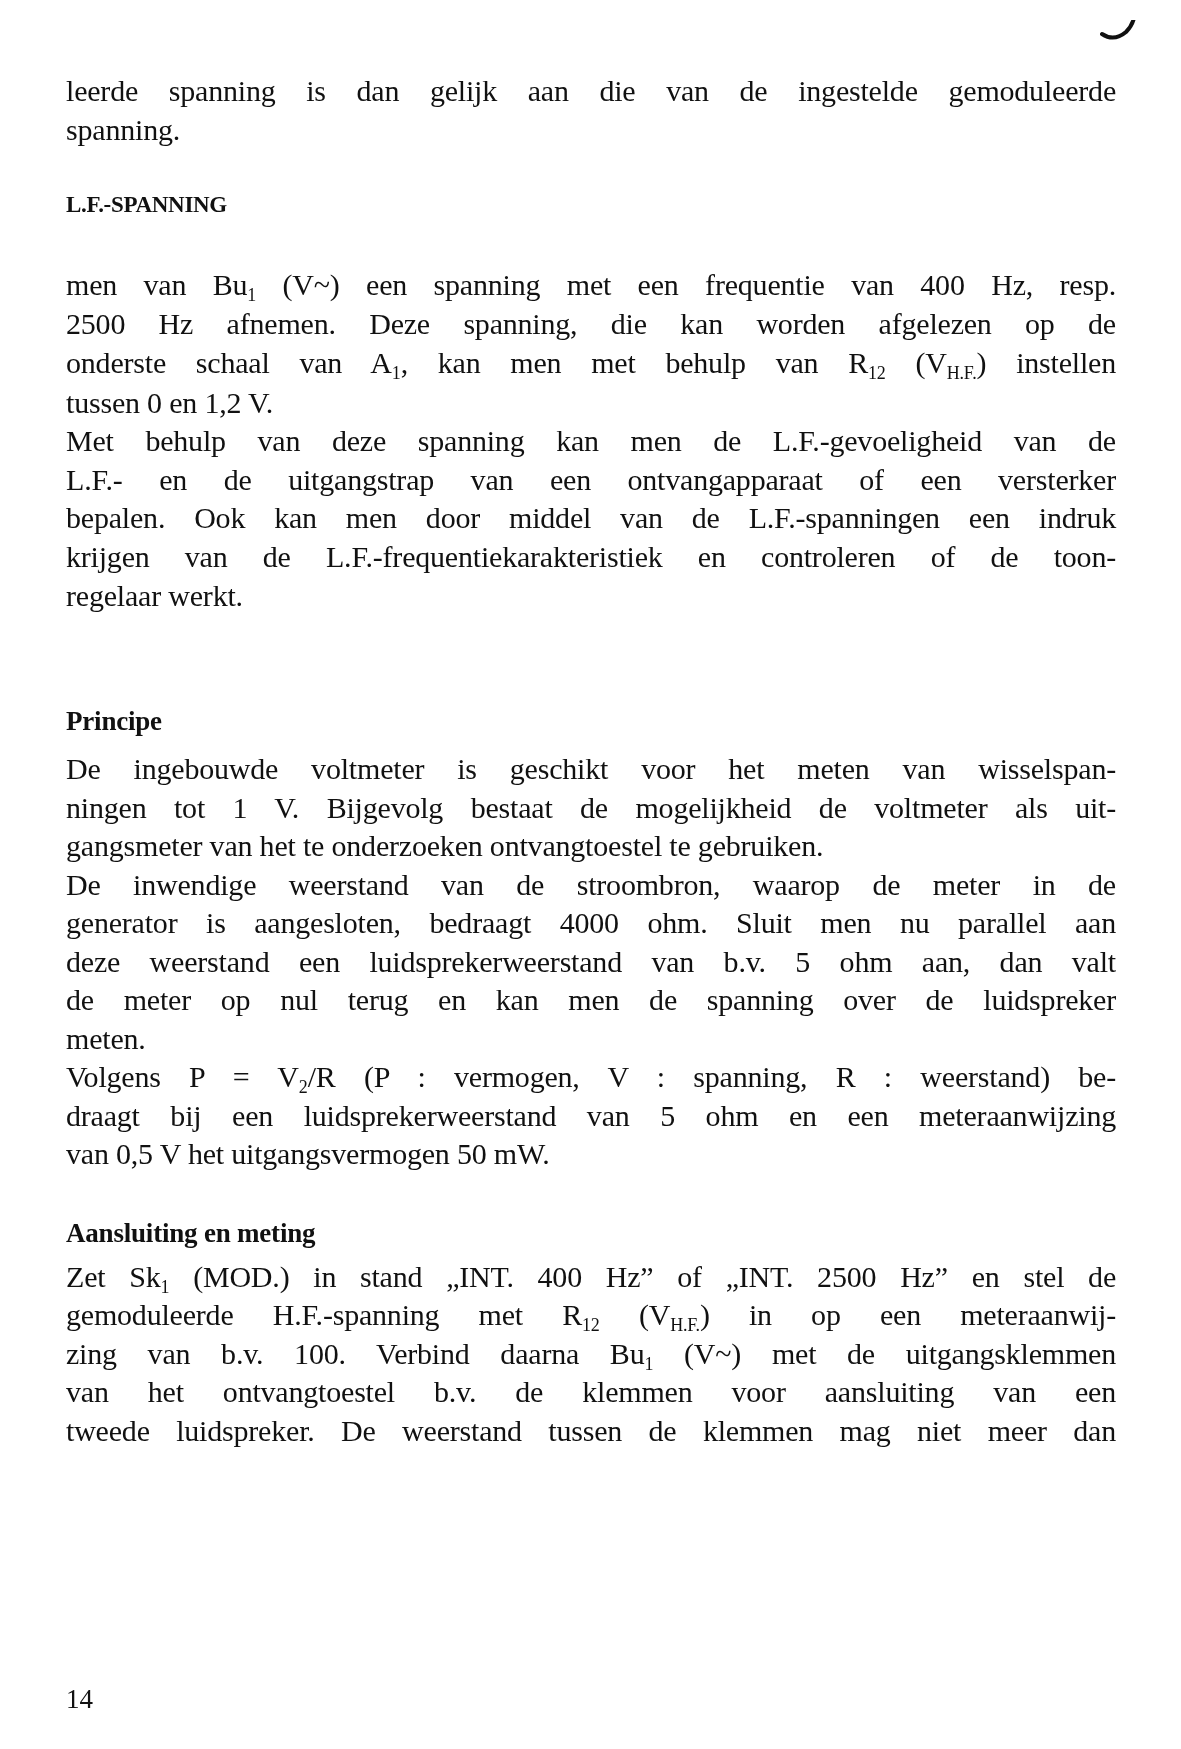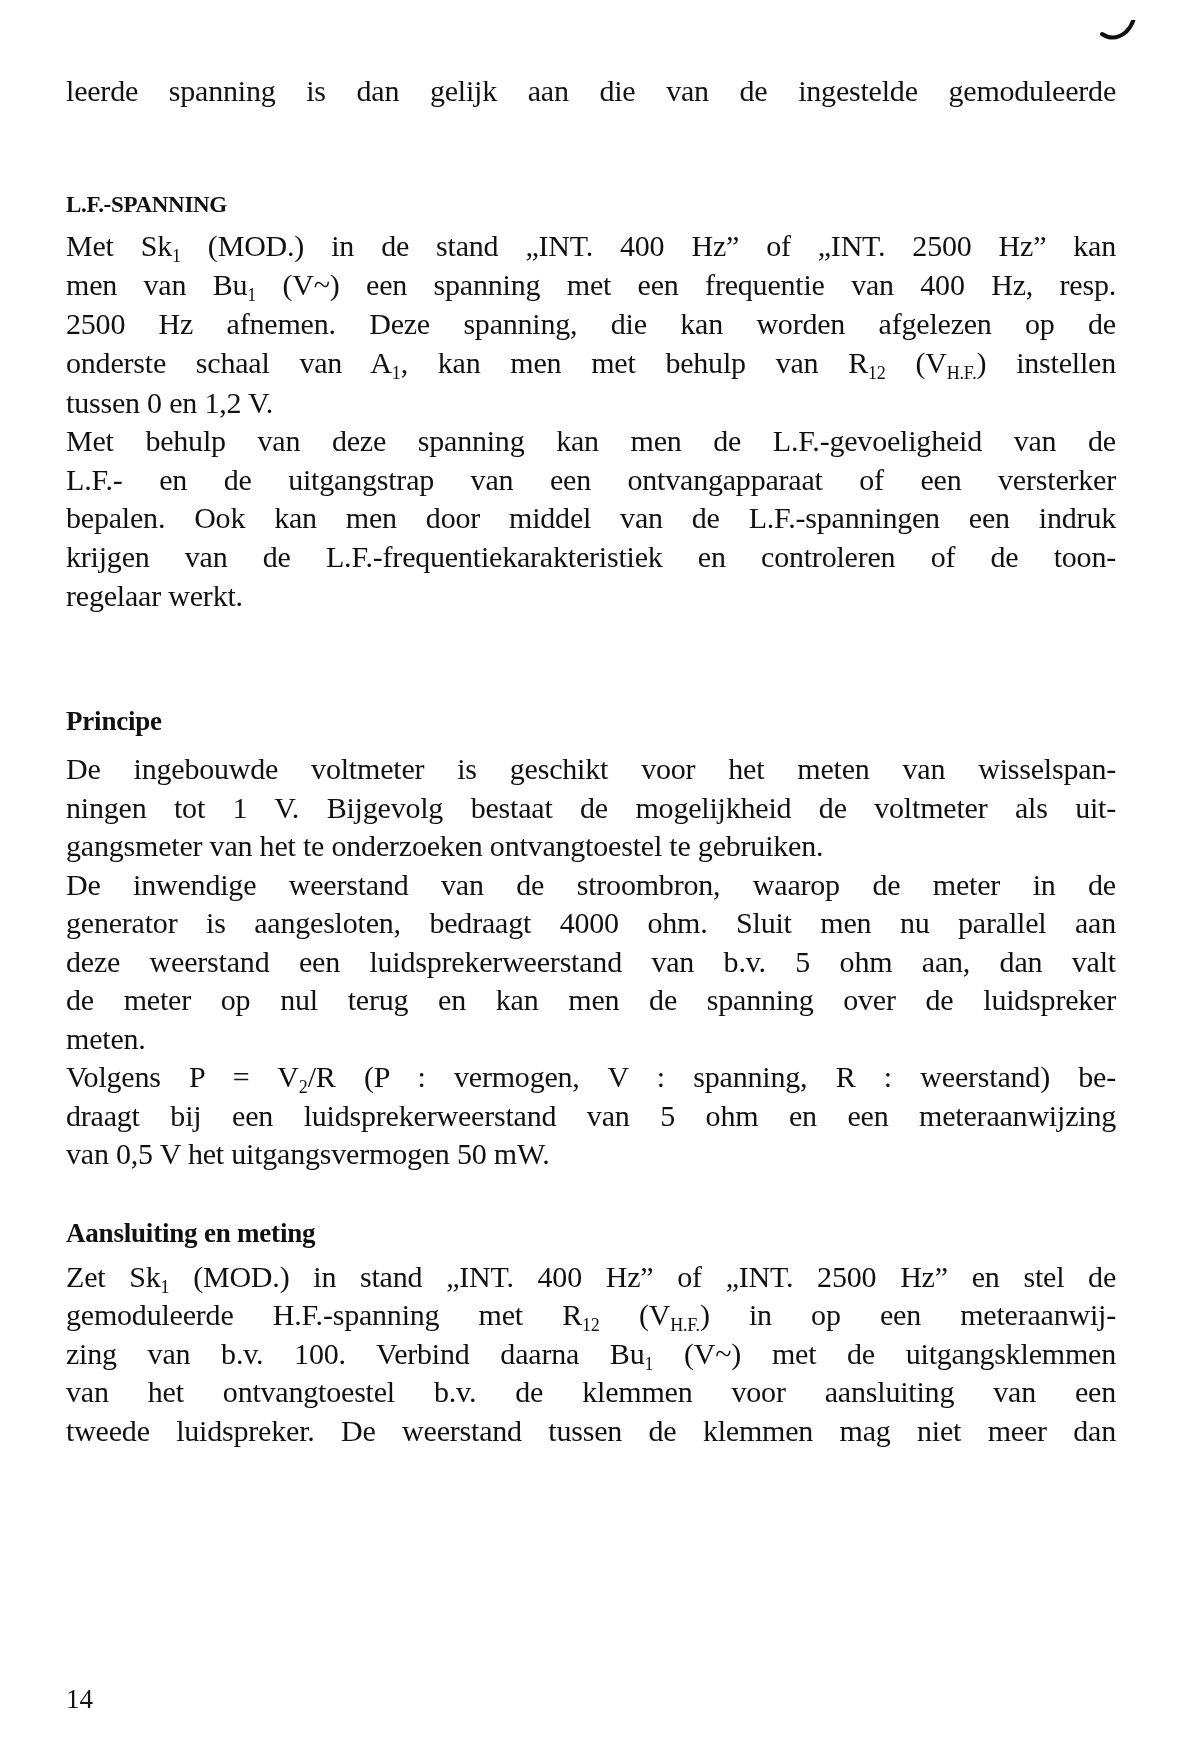--- a/index.html
+++ b/index.html
@@ -24,24 +24,24 @@
 </head>
 <body>
 
 <div class="page">
 
   <svg class="mark" viewBox="0 0 40 40">
     <path d="M2 14 Q14 22 26 12 Q32 6 34 -2" stroke="#111" stroke-width="4" fill="none" stroke-linecap="round"></path>
   </svg>
 
   <div class="line just" style="top:72px">leerde spanning is dan gelijk aan die van de ingestelde gemoduleerde</div>
+  <div class="line" style="top:111px">spanning.</div>
 
   <div class="line heading" style="top:186px">L.F.-SPANNING</div>
 
-  <div class="line just" style="top:227px"><span>Met Sk</span><sub>1</sub><span> (MOD.) in de stand „INT. 400 Hz” of „INT. 2500 Hz” kan</span></div>
   <div class="line just" style="top:266px"><span>men van Bu</span><sub>1</sub><span> (V~) een spanning met een frequentie van 400 Hz, resp.</span></div>
   <div class="line just" style="top:305px">2500 Hz afnemen. Deze spanning, die kan worden afgelezen op de</div>
   <div class="line just" style="top:344px"><span>onderste schaal van A</span><sub>1</sub><span>, kan men met behulp van R</span><sub>12</sub><span> (V</span><sub>H.F.</sub><span>) instellen</span></div>
   <div class="line" style="top:384px">tussen 0 en 1,2 V.</div>
   <div class="line just" style="top:422px">Met behulp van deze spanning kan men de L.F.-gevoeligheid van de</div>
   <div class="line just" style="top:461px">L.F.- en de uitgangstrap van een ontvangapparaat of een versterker</div>
   <div class="line just" style="top:499px">bepalen. Ook kan men door middel van de L.F.-spanningen een indruk</div>
   <div class="line just" style="top:538px">krijgen van de L.F.-frequentiekarakteristiek en controleren of de toon-</div>
   <div class="line" style="top:577px">regelaar werkt.</div>
 

